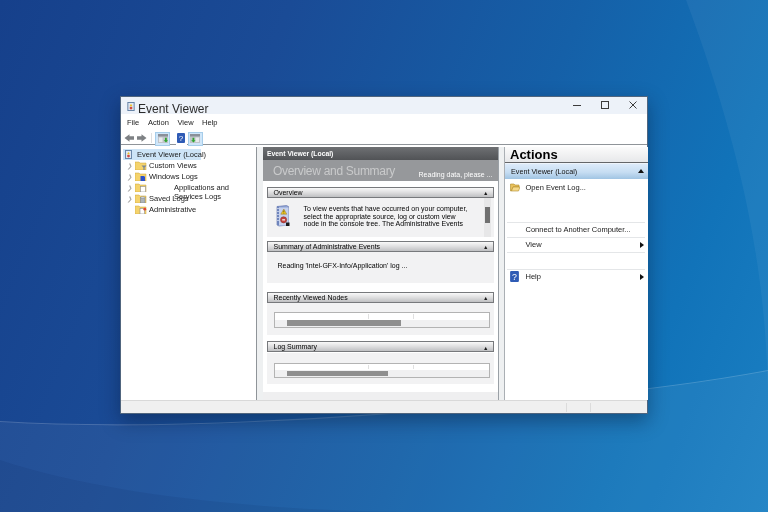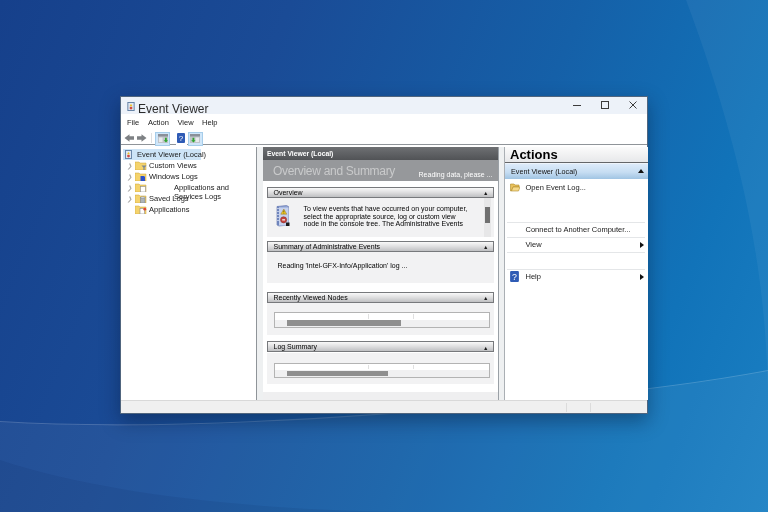--- a/index.html
+++ b/index.html
@@ -150,21 +150,21 @@
             <ellipse cx="7.75" cy="3.6" rx="2.25" ry="0.9" fill="#d3d8dd" stroke="#7d838a" stroke-width="0.5"></ellipse>
           </svg>
 <span style="left:28px;">Saved Logs</span>
         </div>
 <div class="trow" style="top:57px;">
 <svg class="tico" style="position:absolute;left:13.5px;top:1px" width="12" height="9" viewBox="0 0 12 9">
             <path d="M0 1 L4 1 L5 2 L11 2 L11 9 L0 9 Z" fill="#f5d36c" stroke="#c9a23a" stroke-width="0.5"></path>
             <rect x="5" y="3.5" width="4.5" height="5.5" fill="#fff" stroke="#8a8a8a" stroke-width="0.6"></rect>
             <circle cx="9.8" cy="4.2" r="1.4" fill="#e04438"></circle>
           </svg>
-<span style="left:28px;">Applications</span>
+<span style="left:28px;">Administrative</span>
         </div>
 </div>
 
 <div id="centerpane">
 <div id="cdark">Event Viewer (Local)</div>
 <div id="cbanner">
           <span id="cbig">Overview and Summary</span>
           <span id="cread">Reading data, please ...</span>
         </div>
 

